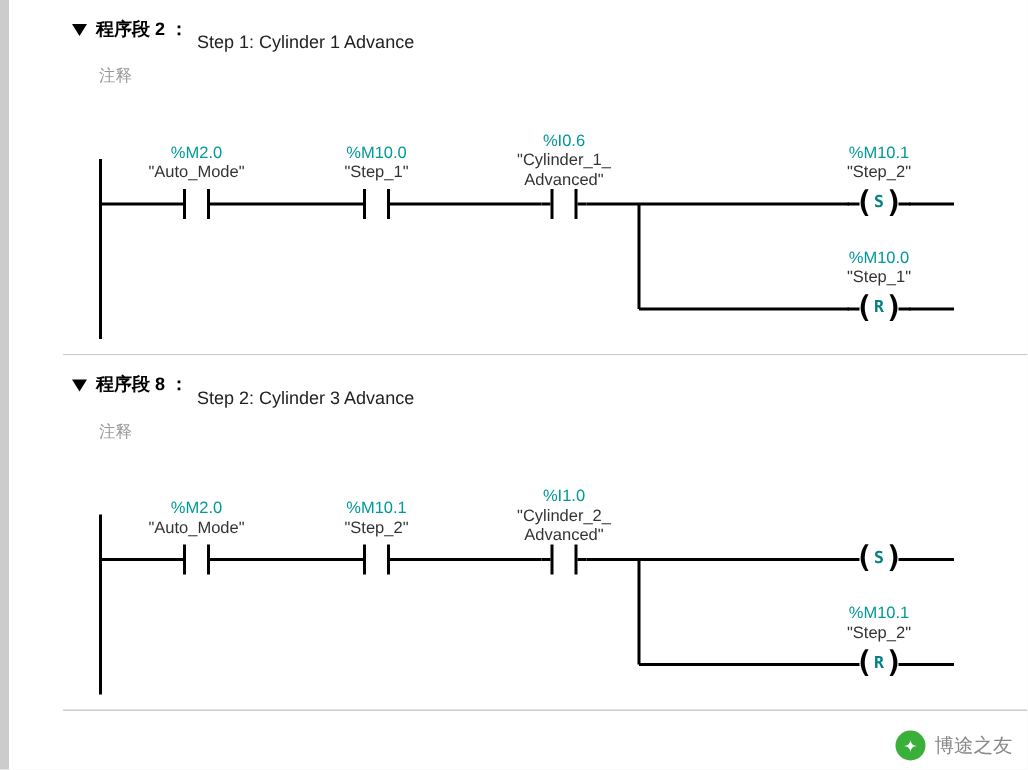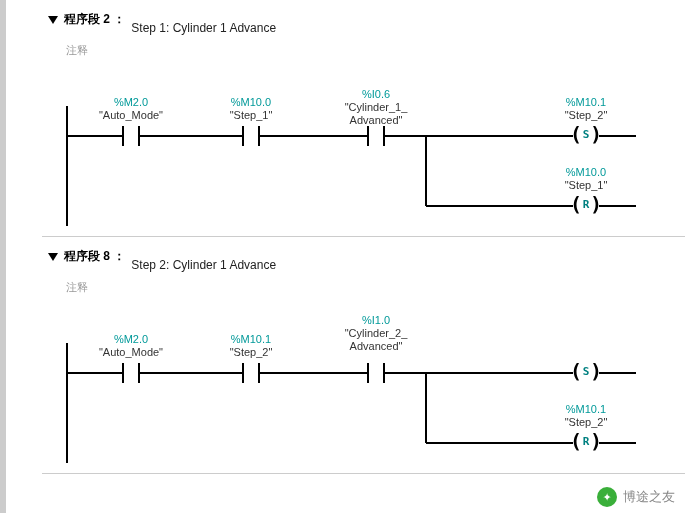--- a/index.html
+++ b/index.html
@@ -229,21 +229,21 @@
         <div class="label" style="left: 520px; top: 90px;">
           <div class="addr">%M10.0</div>
           <div class="sym">"Step_1"</div>
         </div>
       </div>
     </div>
     <div class="network">
       <div class="network-header">
         <div class="triangle"></div>
         <span class="net-title">程序段 8 ：</span>
-        <span class="net-desc">Step 2: Cylinder 1 Advance</span>
+        <span class="net-desc">Step 2: Cylinder 3 Advance</span>
       </div>
       <div class="comment">注释</div>
       <div class="ladder">
         <div class="rail"></div>
         <div class="wire-h" style="left: 0px; top: 59px; width: 50px;"></div>
         <div class="wire-h" style="left: 80px; top: 59px; width: 90px;"></div>
         <div class="wire-h" style="left: 200px; top: 59px; width: 95px;"></div>
         <div class="wire-h" style="left: 325px; top: 59px; width: 175px;"></div>
         <div class="wire-h" style="left: 540px; top: 59px; width: 30px;"></div>
         <div class="wire-v" style="left: 359px; top: 60px; height: 70px;"></div>
@@ -262,21 +262,21 @@
           <span class="stub-r"></span>
         </div>
         <div class="label" style="left: 185px; top: 20px;">
           <div class="addr">%M10.1</div>
           <div class="sym">"Step_2"</div>
         </div>
         <div class="contact" style="left: 310px; top: 60px;">
           <span class="stub-l"></span>
           <span class="stub-r"></span>
         </div>
-        <div class="label" style="left: 310px; top: 1px;">
+        <div class="label" style="left: 310px; top: 12px;">
           <div class="addr">%I1.0</div>
           <div class="sym">"Cylinder_2_<br>Advanced"</div>
         </div>
         <div class="coil" style="left: 520px; top: 60px;">
           <span class="paren-l">(</span>
           <span class="letter">S</span>
           <span class="paren-r">)</span>
           <span class="stub-l"></span>
           <span class="stub-r"></span>
         </div>

